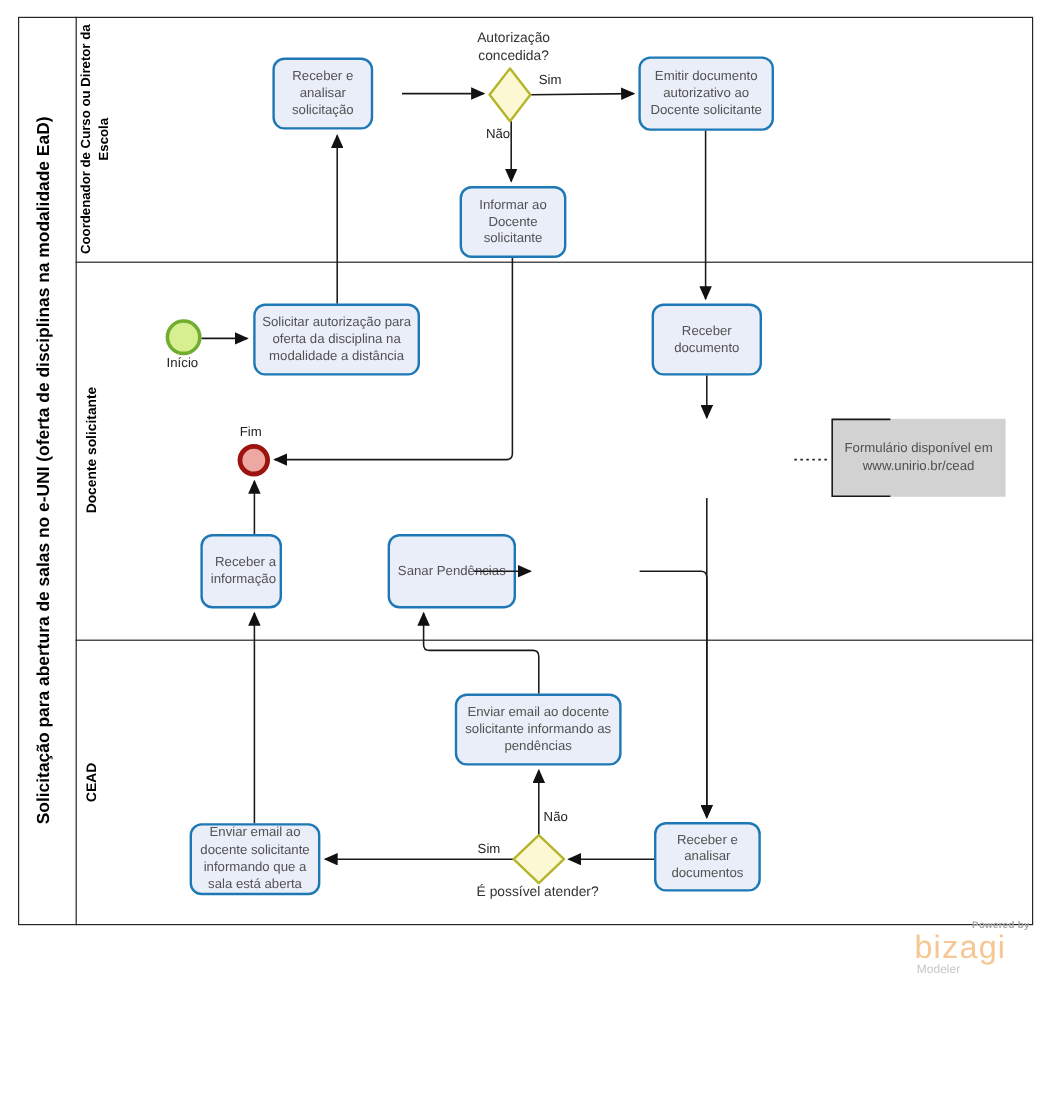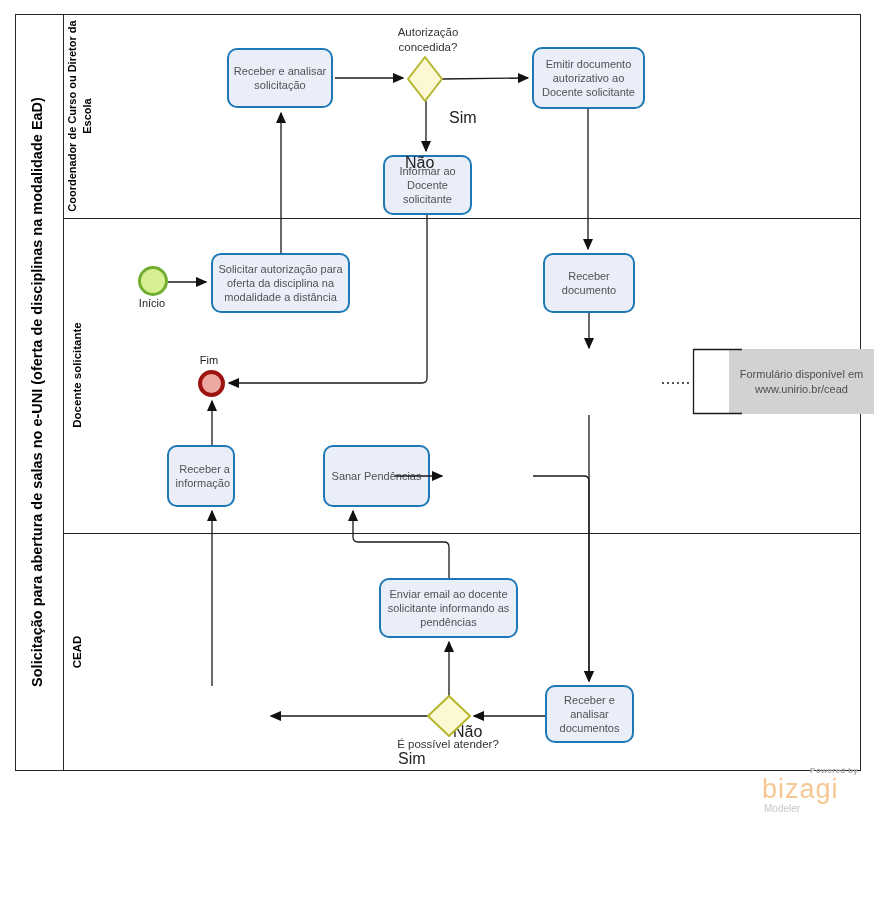--- a/index.html
+++ b/index.html
@@ -20,25 +20,25 @@
   .lane-label-3{left:77px;top:652px;width:238px;font-size:11.5px;white-space:nowrap;}
   
   .task{background:#e9eef9;border:2px solid #1d78b5;border-radius:10px;color:#525252;
         font-size:11px;line-height:1.3;display:flex;align-items:center;justify-content:center;
         text-align:center;padding:3px;}
   .event-start{left:138px;top:266px;width:30px;height:30px;border-radius:50%;
                background:#d7ef90;border:3px solid #71ad31;}
   .event-end{left:198px;top:370px;width:27px;height:27px;border-radius:50%;
              background:#eda8a2;border:4px solid #9c1310;}
   .node-label{font-size:11px;color:#222;text-align:center;}
-  .edge-label{font-size:16px;color:#222;margin-top:48px;}
+  .edge-label{font-size:11px;color:#222;}
   .gw-label{font-size:11.5px;color:#333;text-align:center;line-height:1.3;}
   .annotation{left:693px;top:349px;width:145px;height:65px;background:#d2d2d2;
               color:#4f4f4f;font-size:11px;line-height:1.35;display:flex;align-items:center;
-              justify-content:center;text-align:center;padding:4px;margin-left:36px;}
+              justify-content:center;text-align:center;padding:4px;}
   
   svg.flows{position:absolute;left:0;top:0;pointer-events:none;}
   
   .logo{left:762px;top:766px;width:96px;}
   .logo .powered{display:block;text-align:right;font-size:8px;font-weight:bold;
                  color:#a6a6a6;letter-spacing:.3px;}
   .logo .brand{display:block;font-size:27px;font-weight:normal;color:#f6c693;
                letter-spacing:1px;line-height:1.05;}
   .logo .product{display:block;font-size:10px;color:#c6c6c6;margin-left:2px;}
 </style>
@@ -50,35 +50,36 @@
   <div class="abs pool-rect"></div>
   <div class="abs v-divider"></div>
   <div class="abs h-divider" style="top:218px;"></div>
   <div class="abs h-divider" style="top:533px;"></div>
 
   <div class="abs pool-title">Solicitação para abertura de salas no e-UNI (oferta de disciplinas na modalidade EaD)</div>
   <div class="abs lane-label lane-label-1">Coordenador de Curso ou Diretor da Escola</div>
   <div class="abs lane-label lane-label-2">Docente  solicitante</div>
   <div class="abs lane-label lane-label-3">CEAD</div>
 
-  <div class="abs task" style="left:227px;top:48px;width:106px;height:60px;">Receber  e analisar solicitação</div>
+  <div class="abs task" style="left:227px;top:48px;width:84px;height:60px;">Receber  e analisar solicitação</div>
   <div class="abs task" style="left:532px;top:47px;width:113px;height:62px;">Emitir documento autorizativo ao Docente solicitante</div>
   <div class="abs task" style="left:383px;top:155px;width:89px;height:60px;">Informar ao Docente solicitante</div>
 
   <div class="abs event-start"></div>
   <div class="abs node-label" style="left:130px;top:297px;width:44px;">Início</div>
   <div class="abs task" style="left:211px;top:253px;width:139px;height:60px;">Solicitar autorização para oferta da disciplina na modalidade a distância</div>
   <div class="abs event-end"></div>
   <div class="abs node-label" style="left:191px;top:354px;width:36px;">Fim</div>
   <div class="abs task" style="left:543px;top:253px;width:92px;height:60px;">Receber documento</div>
   <div class="abs annotation">Formulário disponível em www.unirio.br/cead</div>
   <div class="abs task" style="left:167px;top:445px;width:68px;height:62px;text-align:right;">Receber a informação</div>
   <div class="abs task" style="left:323px;top:445px;width:107px;height:62px;">Sanar Pendências</div>
 
   <div class="abs task" style="left:379px;top:578px;width:139px;height:60px;">Enviar email ao docente solicitante informando as pendências</div>
+  <div class="abs task" style="left:158px;top:686px;width:109px;height:60px;">Enviar email ao docente solicitante informando que a sala está aberta</div>
   <div class="abs task" style="left:545px;top:685px;width:89px;height:58px;">Receber e analisar documentos</div>
 
   <div class="abs gw-label" style="left:383px;top:25px;width:90px;">Autorização concedida?</div>
   <div class="abs edge-label" style="left:449px;top:61px;">Sim</div>
   <div class="abs edge-label" style="left:405px;top:106px;">Não</div>
   <div class="abs gw-label" style="left:395px;top:737px;width:106px;">É possível atender?</div>
   <div class="abs edge-label" style="left:398px;top:702px;">Sim</div>
   <div class="abs edge-label" style="left:453px;top:675px;">Não</div>
 
   <svg class="flows" width="878" height="915" viewBox="0 0 878 915">

